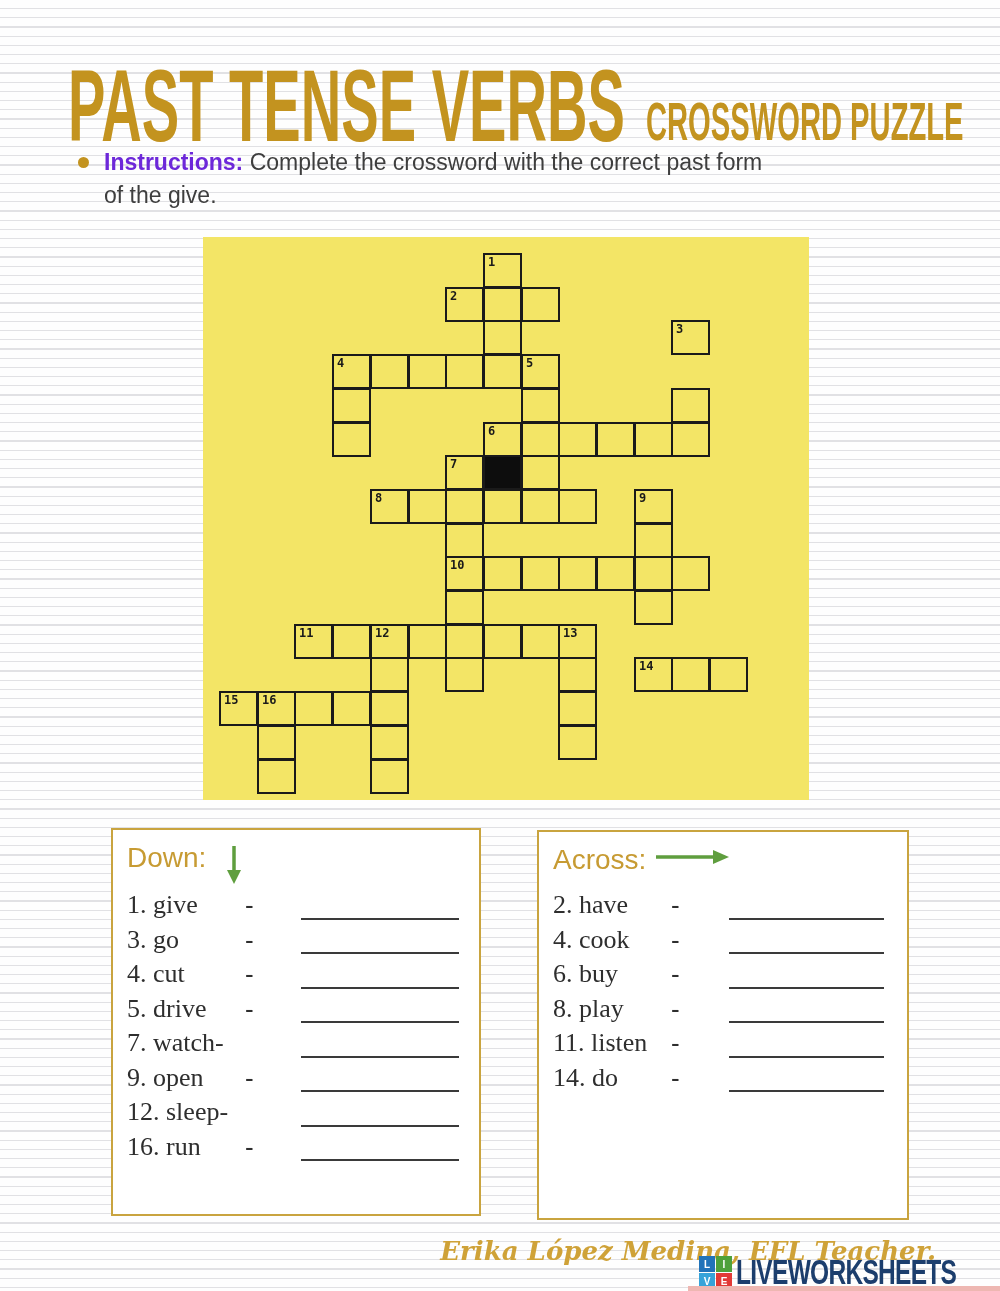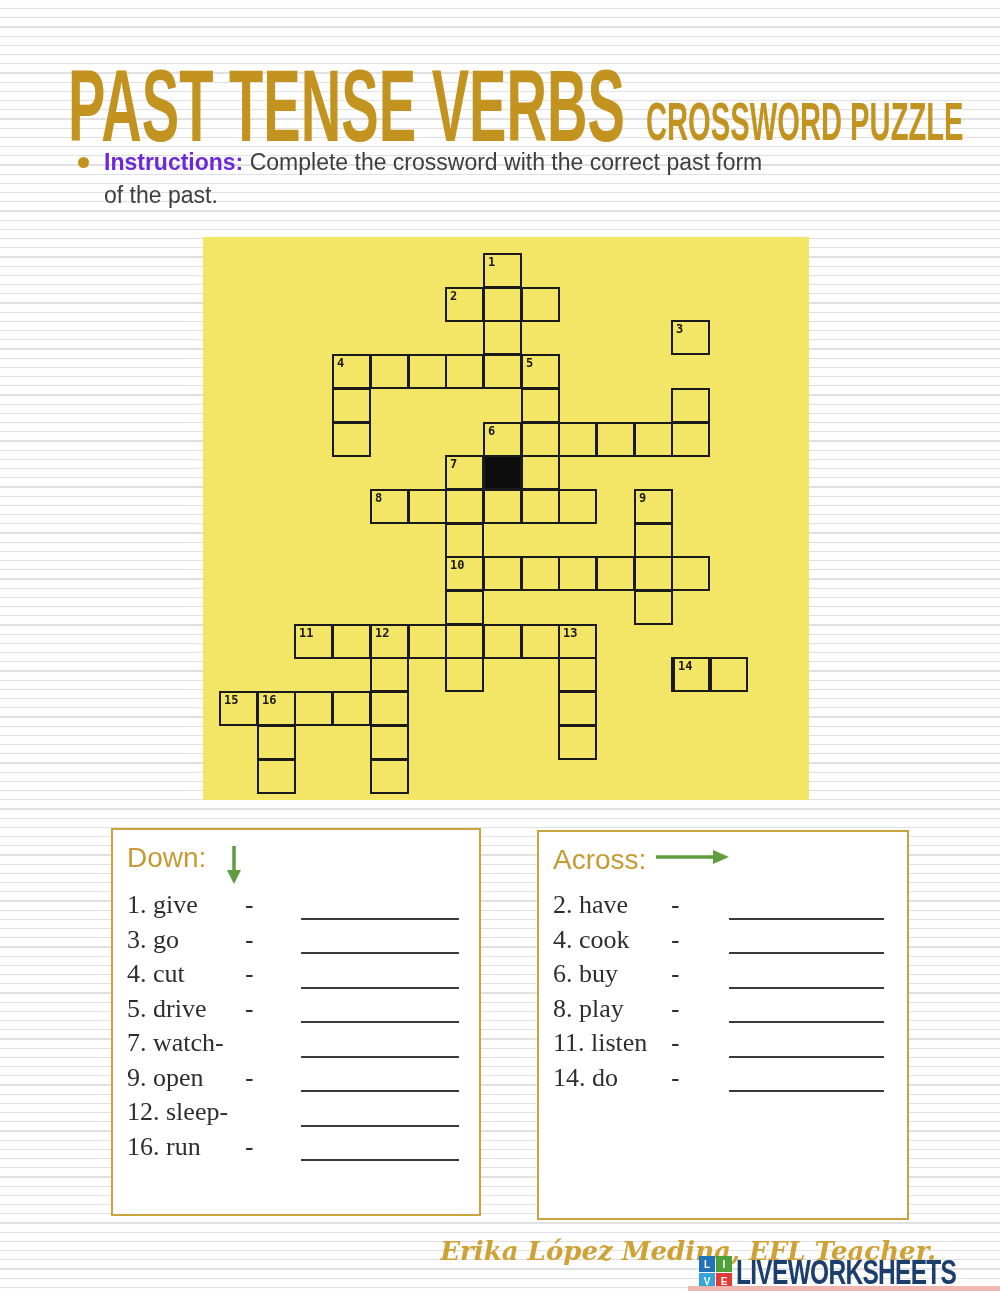--- a/index.html
+++ b/index.html
@@ -68,21 +68,21 @@
 </style>
 </head>
 <body style="--gold: #c3931f; --gold-light: #c79b33; --box-border: #c9a43f; --arrow-green: #5f9e3e; --puzzle-bg: #f3e566; --grid-line: #1a1a1a; --navy: #1c3e6d; --text-dark: #3e3e3e;">
 
 <div class="abs" id="title-main">PAST TENSE VERBS</div>
 <div class="abs" id="title-sub">CROSSWORD PUZZLE</div>
 
 <div class="abs" id="instr-bullet"></div>
 <div class="abs" id="instr-text">
   <div><b>Instructions:</b> <span>Complete the crossword with the correct past form</span></div>
-  <div>of the past.</div>
+  <div>of the give.</div>
 </div>
 
 <div class="abs" id="puzzle">
   <div id="grid" style="position:absolute;inset:0;">
       <div class="cell" style="left: 280px; top: 16px;">
         <span class="num">1</span>
       </div>
       <div class="cell" style="left: 242px; top: 50px;">
         <span class="num">2</span>
       </div>
@@ -153,21 +153,21 @@
       <div class="cell" style="left: 205px; top: 387px;"></div>
       <div class="cell" style="left: 242px; top: 387px;"></div>
       <div class="cell" style="left: 280px; top: 387px;"></div>
       <div class="cell" style="left: 318px; top: 387px;"></div>
       <div class="cell" style="left: 355px; top: 387px;">
         <span class="num">13</span>
       </div>
       <div class="cell" style="left: 167px; top: 420px;"></div>
       <div class="cell" style="left: 242px; top: 420px;"></div>
       <div class="cell" style="left: 355px; top: 420px;"></div>
-      <div class="cell" style="left: 431px; top: 420px; margin-left: 39px;">
+      <div class="cell" style="left: 431px; top: 420px;">
         <span class="num">14</span>
       </div>
       <div class="cell" style="left: 468px; top: 420px;"></div>
       <div class="cell" style="left: 506px; top: 420px;"></div>
       <div class="cell" style="left: 16px; top: 454px;">
         <span class="num">15</span>
       </div>
       <div class="cell" style="left: 54px; top: 454px;">
         <span class="num">16</span>
       </div>

